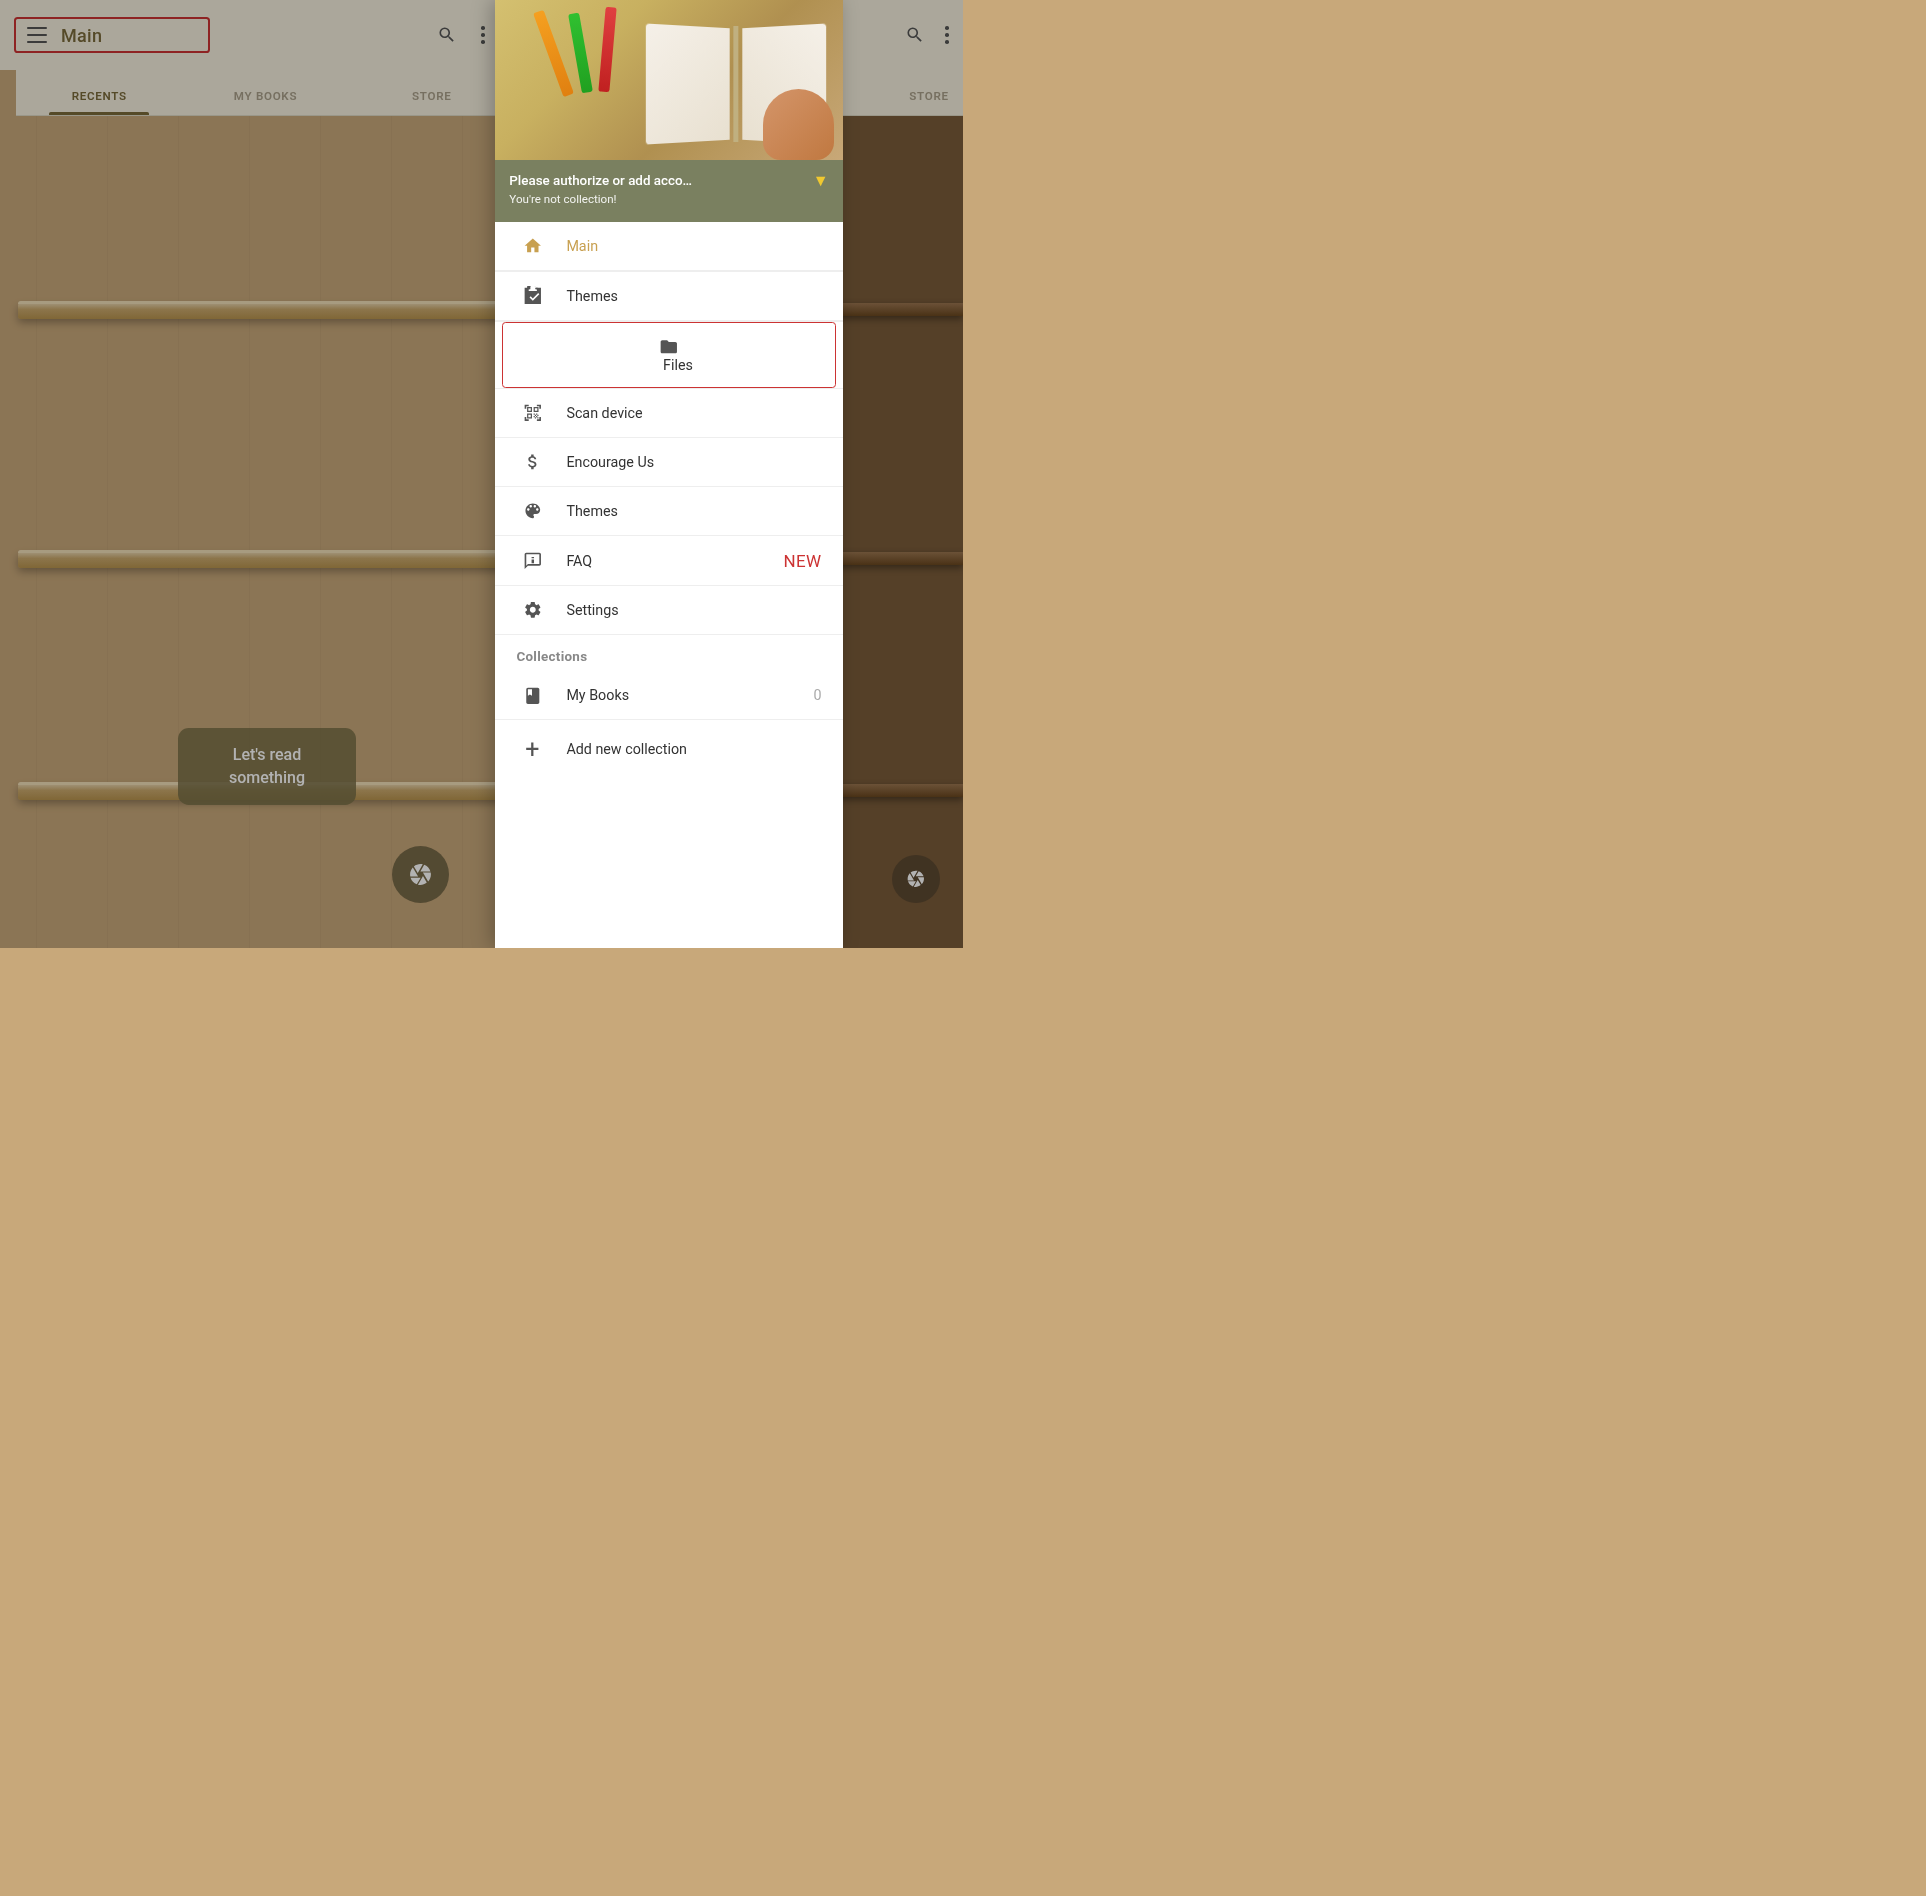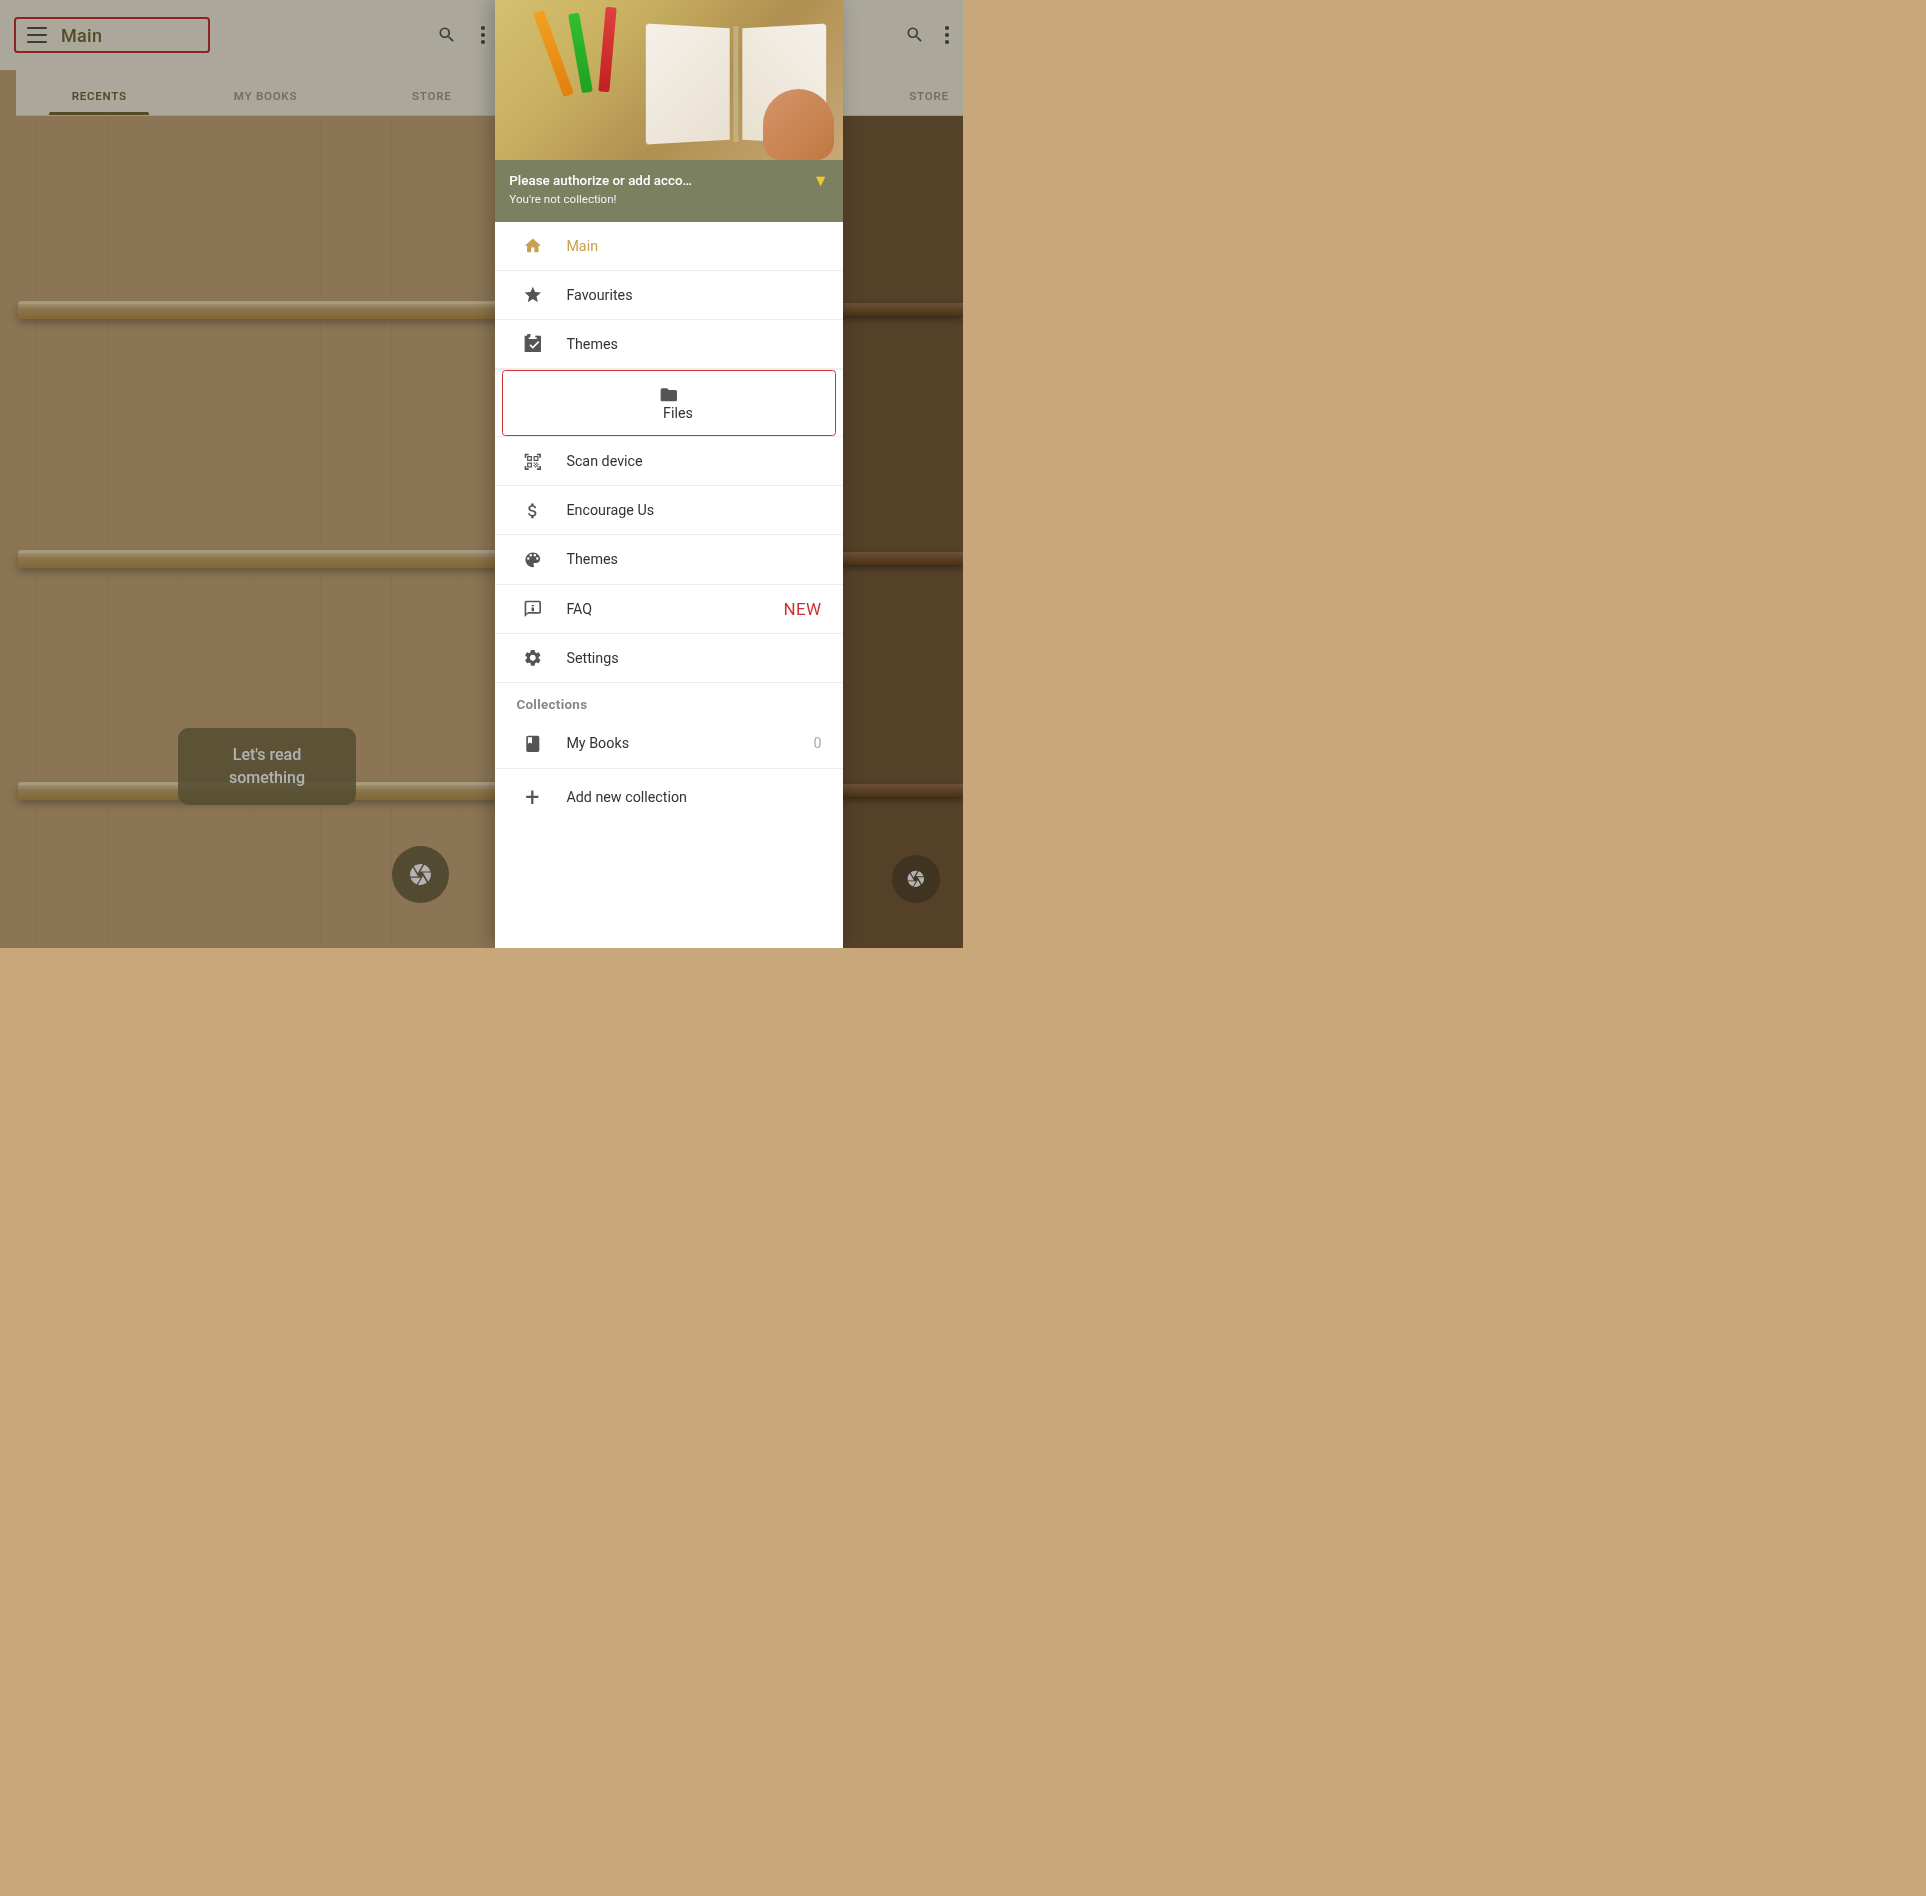--- a/index.html
+++ b/index.html
@@ -634,28 +634,20 @@
       <div class="menu-icon active">
         <svg class="svg-icon" viewBox="0 0 24 24" fill="#c8a050">
             <path d="M10 20v-6h4v6h5v-8h3L12 3 2 12h3v8z"></path>
           </svg>
       </div>
       <span class="menu-label active">Main</span>
     </div>
 
     <div class="divider-line"></div>
 
-    <div class="menu-item">
-      <div class="menu-icon">
-        <svg class="svg-icon" viewBox="0 0 24 24">
-            <path d="M12 17.27L18.18 21l-1.64-7.03L22 9.24l-7.19-.61L12 2 9.19 8.63 2 9.24l5.46 4.73L5.82 21z"></path>
-          </svg>
-      </div>
-      <span class="menu-label">Favourites</span>
-    </div>
 
     <div class="divider-line"></div>
 
     <div class="menu-item">
       <div class="menu-icon">
         <svg class="svg-icon" viewBox="0 0 24 24">
             <path d="M18 2h-3a5 5 0 0 0-10 0H2v20h20V2h-4zM7 4h2V2a3 3 0 0 1 6 0v2h2v2H7V4zm5 14l-4-4 1.41-1.41L12 15.17l6.59-6.58L20 10l-8 8z"></path>
             <path d="M6 2h2v2H6zm10 0h2v2h-2z"></path>
           </svg>
       </div>

